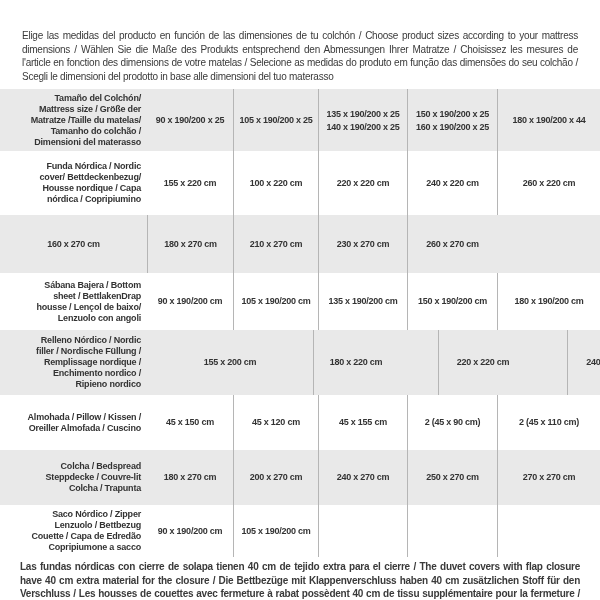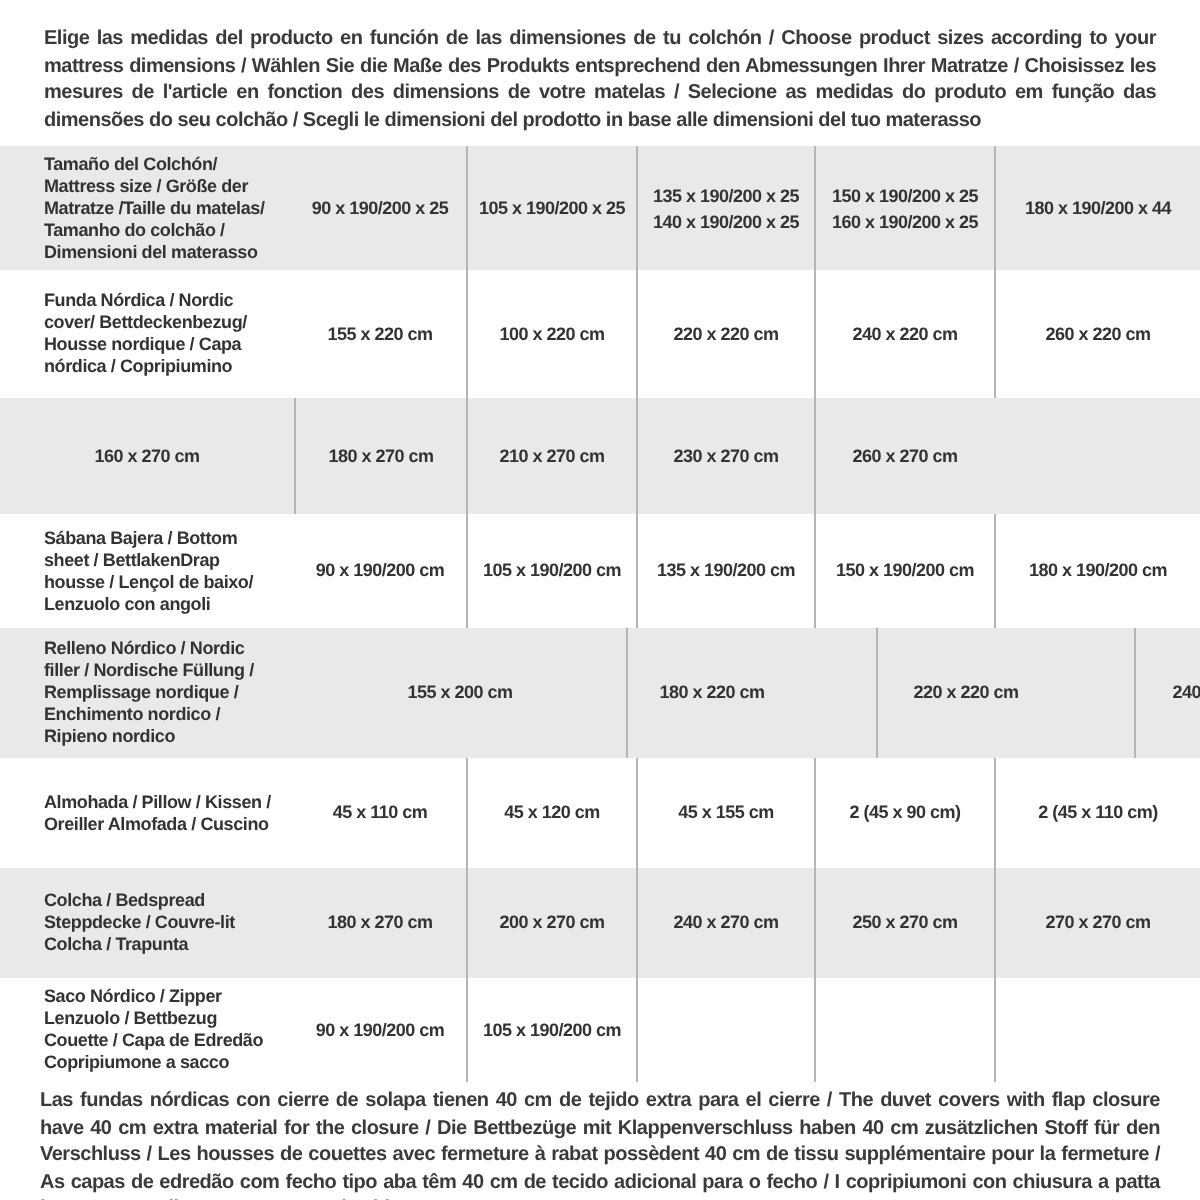--- a/index.html
+++ b/index.html
@@ -5,23 +5,23 @@
   html,body{margin:0;padding:0;background:#ffffff;}
   .page{
     position:relative;
     width:600px;height:600px;
     background:#ffffff;
     font-family:"Liberation Sans", sans-serif;
     color:#3a3a3a;
     overflow:hidden;
   }
   .intro{
-    padding:13px 22px 0 22px;
+    padding:29px 22px 0 22px;
     font-size:10px;
-    font-weight:bold;
+    font-weight:normal;
     line-height:13.5px;
     letter-spacing:-0.25px;
     text-align:justify;
     color:#3a3a3a;
   }
   .size-table{
     margin-top:6px;
     width:600px;
   }
   .row{
@@ -40,21 +40,21 @@
   .cell{
     display:flex;
     align-items:center;
   }
   .cell.label{
     padding:4px 6px 4px 22px;
     font-size:9px;
     font-weight:bold;
     line-height:11px;
     letter-spacing:-0.2px;
-    text-align:left;
+    text-align:right;
     color:#333333;
   }
   .cell.val{
     justify-content:center;
     text-align:center;
     font-size:9px;
     font-weight:bold;
     letter-spacing:-0.25px;
     line-height:13px;
     white-space:pre;
@@ -123,21 +123,21 @@
       <div class="cell label">Relleno Nórdico / Nordic filler / Nordische Füllung / Remplissage nordique / Enchimento nordico / Ripieno nordico</div>
       <div class="cell val">155 x 200 cm</div>
       <div class="cell val">180 x 220 cm</div>
       <div class="cell val">220 x 220 cm</div>
       <div class="cell val">240 x 220 cm</div>
       <div class="cell val">260 x 220 cm</div>
     </div>
 
     <div class="row">
       <div class="cell label">Almohada  / Pillow / Kissen / Oreiller Almofada / Cuscino</div>
-      <div class="cell val">45 x 110 cm</div>
+      <div class="cell val">45 x 150 cm</div>
       <div class="cell val">45 x 120 cm</div>
       <div class="cell val">45 x 155 cm</div>
       <div class="cell val">2 (45 x 90 cm)</div>
       <div class="cell val">2 (45 x 110 cm)</div>
     </div>
 
     <div class="row gray">
       <div class="cell label">Colcha / Bedspread Steppdecke / Couvre-lit Colcha / Trapunta</div>
       <div class="cell val">180 x 270 cm</div>
       <div class="cell val">200 x 270 cm</div>

